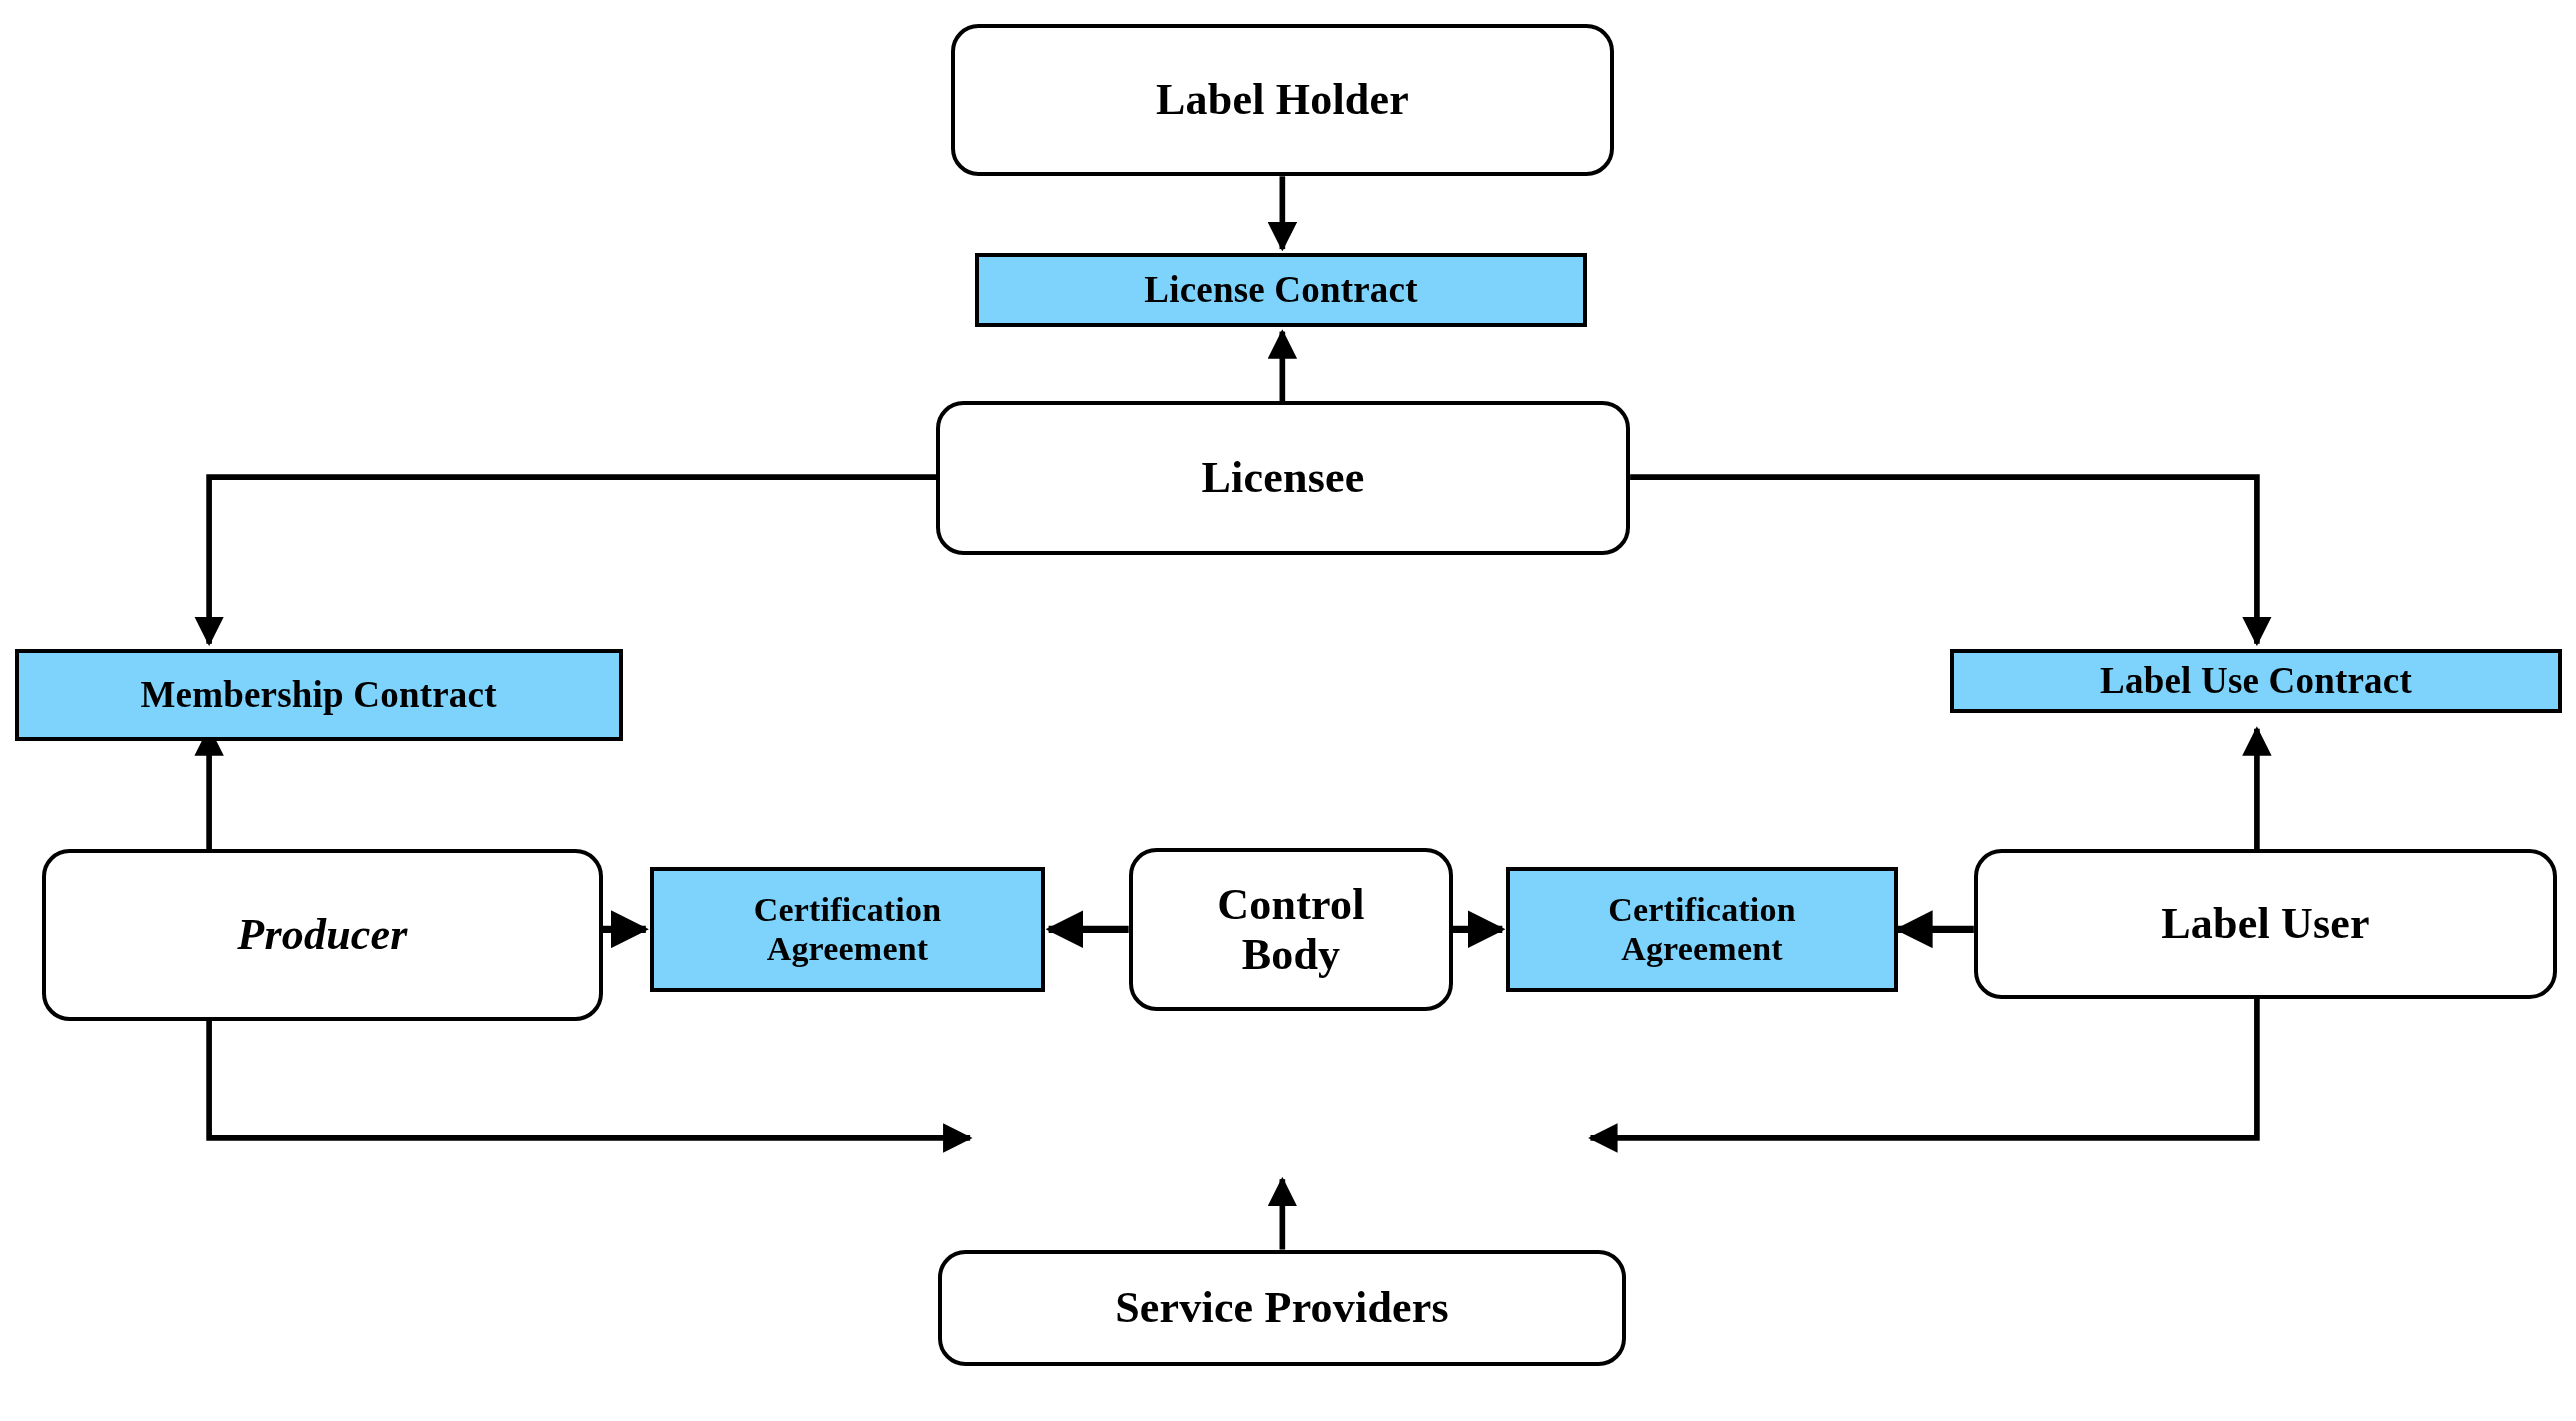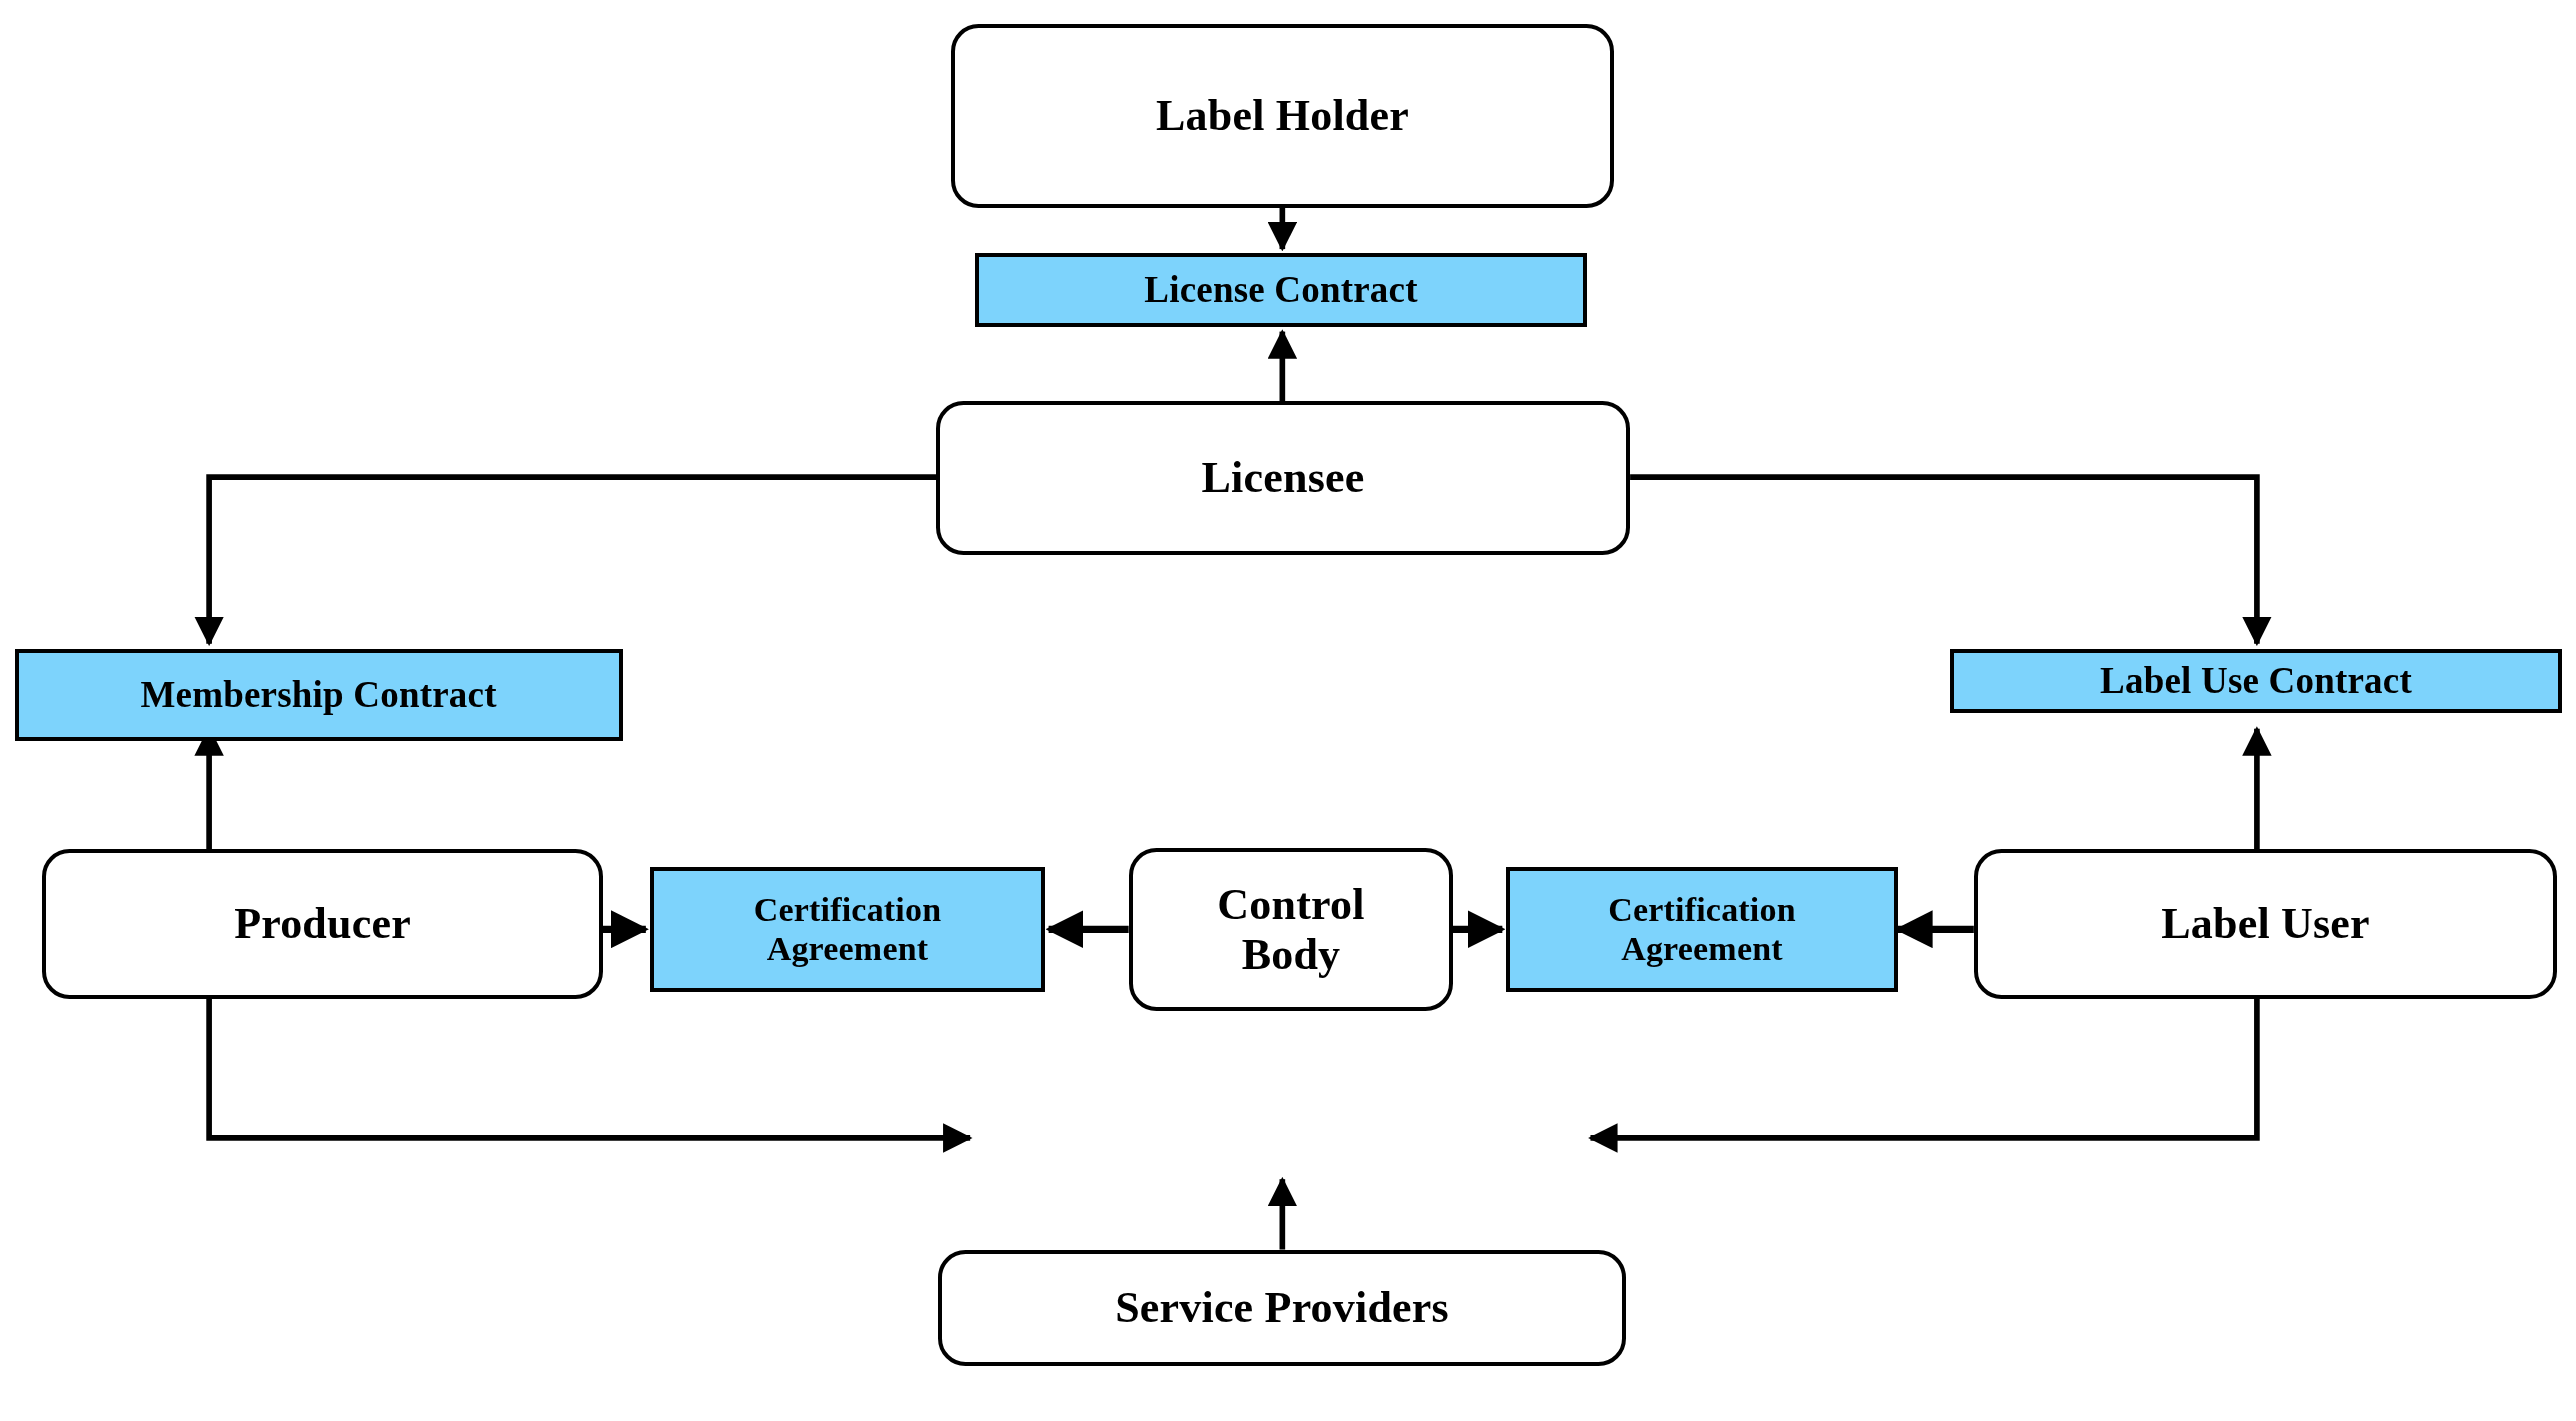--- a/index.html
+++ b/index.html
@@ -89,41 +89,41 @@
 
     <path d="M 2790 1050 L 2790 901" stroke="#000000" stroke-width="7" fill="none" marker-end="url(#arrowhead)"></path>
 
     <path d="M 258 1235 L 258 1407 L 1199 1407" stroke="#000000" stroke-width="7" fill="none" marker-end="url(#arrowhead)"></path>
 
     <path d="M 2790 1235 L 2790 1407 L 1966 1407" stroke="#000000" stroke-width="7" fill="none" marker-end="url(#arrowhead)"></path>
 
     <path d="M 1585 1545 L 1585 1458" stroke="#000000" stroke-width="7" fill="none" marker-end="url(#arrowhead)"></path>
   </svg>
 
-  <div class="node node-actor" style="left:951px; top:24px; width:663px; height:184px;">
+  <div class="node node-actor" style="left:951px; top:24px; width:663px; height:152px;">
     <span class="node-label fs-big">Label Holder</span>
   </div>
 
   <div class="node node-contract" style="left:975px; top:253px; width:612px; height:74px;">
     <span class="node-label fs-mid">License Contract</span>
   </div>
 
   <div class="node node-actor" style="left:936px; top:401px; width:694px; height:154px;">
     <span class="node-label fs-big">Licensee</span>
   </div>
 
   <div class="node node-contract" style="left:14.6px; top:649px; width:608px; height:92px;">
     <span class="node-label fs-mid">Membership Contract</span>
   </div>
 
   <div class="node node-contract" style="left:1950px; top:649px; width:612px; height:64px;">
     <span class="node-label fs-mid">Label Use Contract</span>
   </div>
 
-  <div class="node node-actor" style="left:42px; top:849px; width:561px; height:150px;">
+  <div class="node node-actor" style="left:42px; top:849px; width:561px; height:172px;font-style:italic;">
     <span class="node-label fs-big">Producer</span>
   </div>
 
   <div class="node node-contract" style="left:650px; top:867px; width:395px; height:125px;">
     <span class="node-label fs-small">Certification
 Agreement</span>
   </div>
 
   <div class="node node-actor" style="left:1129px; top:848px; width:324px; height:163px;align-items:center;">
     <span class="node-label fs-big">Control

